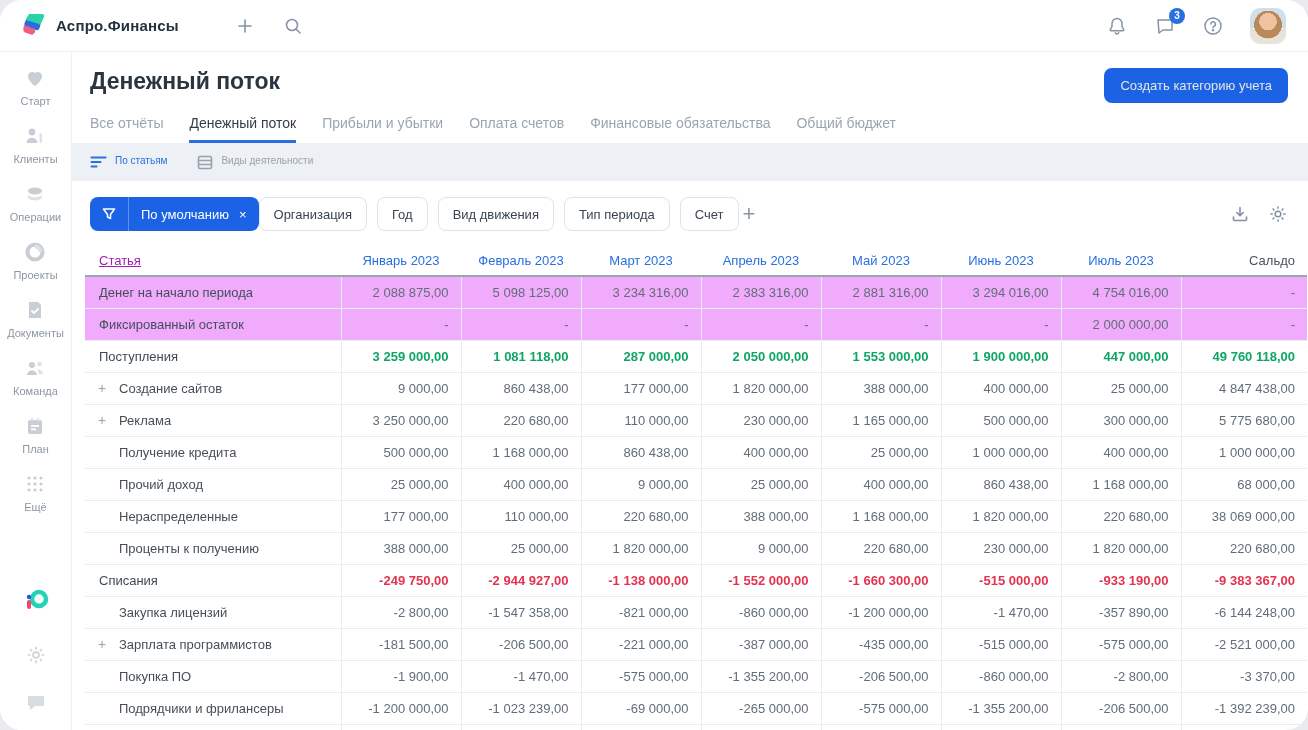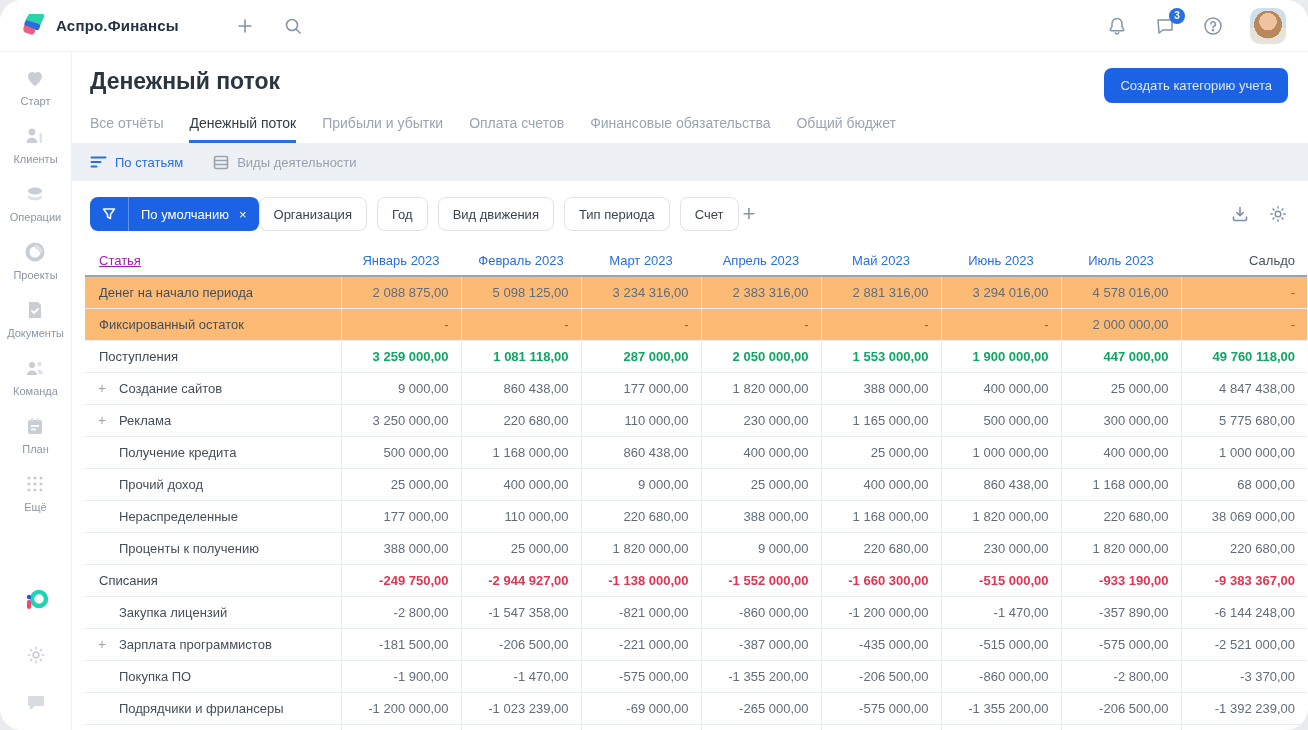--- a/index.html
+++ b/index.html
@@ -33,21 +33,21 @@
   .main { margin-left:72px; height:678px; display:flex; flex-direction:column; overflow:hidden; }
   .title-row { display:flex; align-items:flex-start; justify-content:space-between; padding:16px 20px 0 18px; }
   .page-title { font-size:23px; font-weight:bold; color:#2b3540; }
   .create-btn { background:#1b63e4; color:#e5e5e5; border:none; border-radius:8px; font-size:13px; padding:10px 16px; cursor:pointer; font-family:inherit; }
 
   .tabs { display:flex; gap:26px; padding:12px 20px 0 18px; }
   .tab { font-size:14px; color:#9aa5b1; padding-bottom:9px; cursor:pointer; border-bottom:3px solid transparent; }
   .tab.active { color:#323d48; border-bottom-color:#2a6fe0; }
 
   .subtab-strip { background:#edf0f4; height:38px; display:flex; align-items:center; gap:30px; padding:0 18px; }
-  .subtab { display:flex; align-items:flex-start; gap:8px; font-size:13px; color:#98a2ae; cursor:pointer; }
+  .subtab { display:flex; align-items:flex-start; gap:8px; font-size:10px; color:#98a2ae; cursor:pointer; }
   .subtab.active { color:#2a6fe0; }
 
   .filter-row { display:flex; align-items:center; padding:16px 20px 14px 18px; }
   .default-chip { display:flex; align-items:center; background:#1b63e4; color:#fff; border-radius:8px; height:34px; overflow:hidden; cursor:pointer; }
   .default-chip .funnel-box { padding:0 11px; display:flex; align-items:center; height:100%; border-right:1px solid rgba(255,255,255,.3); }
   .default-chip .chip-text { font-size:13px; padding:0 8px 0 12px; }
   .default-chip .chip-x { font-size:13px; padding:0 12px 0 2px; }
   .chip { border:1px solid #dfe3e9; border-radius:8px; height:34px; display:flex; align-items:center; padding:0 14px; font-size:13px; color:#39444f; background:#fff; cursor:pointer; }
   .add-filter { color:#8b95a1; font-size:22px; font-weight:300; padding:0 4px; cursor:pointer; line-height:1; }
   .filter-right { margin-left:auto; display:flex; align-items:center; gap:18px; }
@@ -55,21 +55,21 @@
   
   .table-wrap { flex:1; overflow:hidden; padding-left:13px; }
   table { border-collapse:collapse; table-layout:fixed; width:1222px; }
   th, td { font-size:13px; font-weight:normal; height:32px; padding:0; white-space:nowrap; overflow:hidden; }
   thead th { color:#2a6fe0; text-align:center; border-bottom:2px solid #9aa4af; height:31px; }
   thead th.first { color:#a21caf; text-align:left; padding-left:14px;text-decoration:underline; }
   thead th.last { color:#49535d; text-align:right; padding-right:12px; }
   tbody td { border-bottom:1px solid #e9edf1; color:#626d78; }
   tbody td.val { text-align:right; padding-right:12px; border-left:1px solid #e9edf1; }
   tbody td.label { color:#454f59; padding-left:14px; position:relative; }
-  tr.muted td { background:#fdba74; }
+  tr.muted td { background:#f0abfc; }
   tr.sec td.label { color:#3e4954; }
   td.val.pos { color:#0fa563; font-weight:bold; }
   td.val.neg { color:#e23350; font-weight:bold; }
   td.label.detail { padding-left:34px; }
   .expand-plus { position:absolute; left:13px; top:50%; transform:translateY(-50%); color:#9aa4ae; font-size:14px; cursor:pointer; }
 </style>
 </head>
 <body>
 
 <div class="app">
@@ -330,21 +330,21 @@
           </thead>
         <tbody>
             <tr class="muted">
               <td class="label">Денег на начало периода</td>
               <td class="val">2 088 875,00</td>
               <td class="val">5 098 125,00</td>
               <td class="val">3 234 316,00</td>
               <td class="val">2 383 316,00</td>
               <td class="val">2 881 316,00</td>
               <td class="val">3 294 016,00</td>
-              <td class="val">4 578 016,00</td>
+              <td class="val">4 754 016,00</td>
               <td class="val">-</td>
             </tr>
             <tr class="muted">
               <td class="label">Фиксированный остаток</td>
               <td class="val">-</td>
               <td class="val">-</td>
               <td class="val">-</td>
               <td class="val">-</td>
               <td class="val">-</td>
               <td class="val">-</td>

